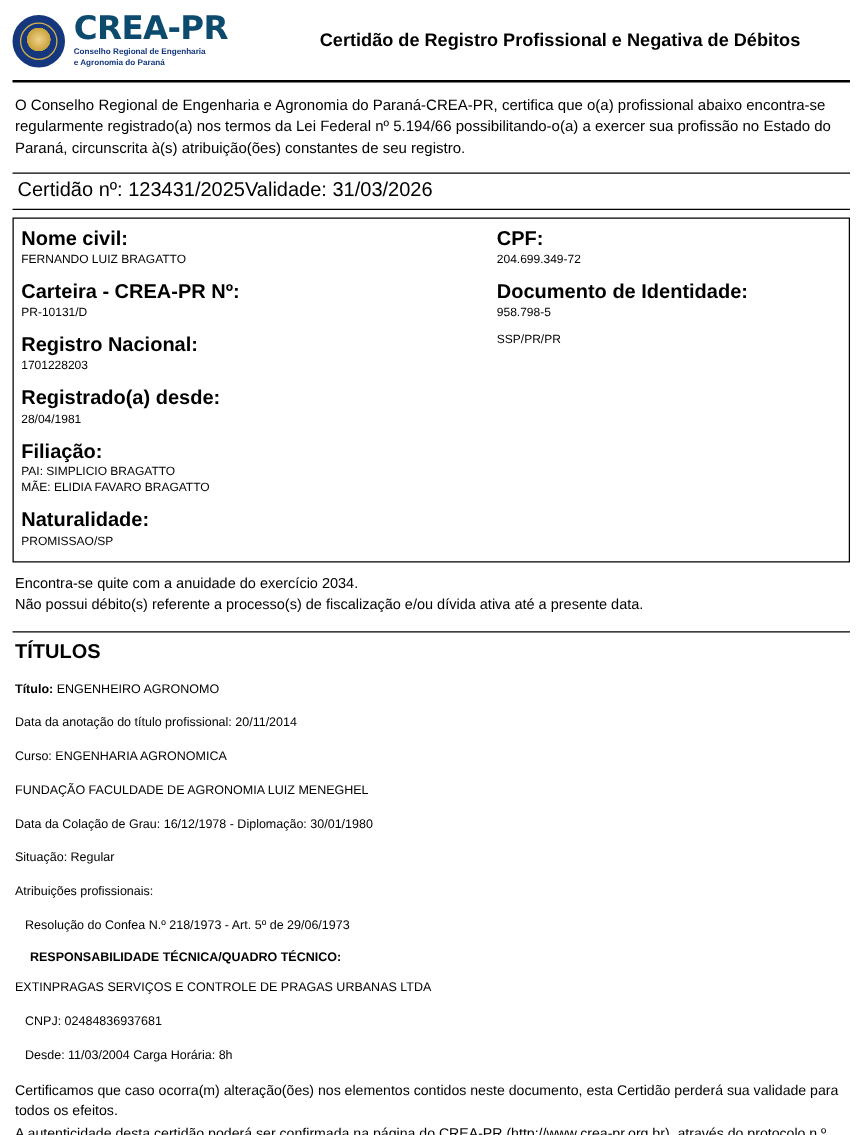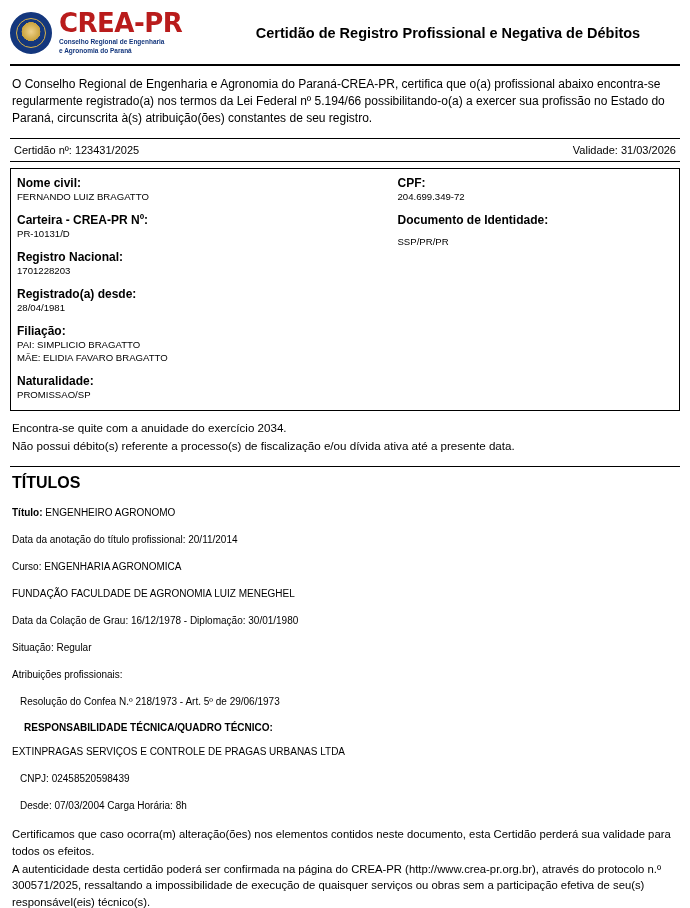--- a/index.html
+++ b/index.html
@@ -51,21 +51,21 @@
     border: 1px solid #d8b24a;
     background: radial-gradient(circle at 50% 45%, #f0d28a 0%, #c9a23c 45%, #14377d 46%, #14377d 100%);
   }
   .crea-text {
     line-height: 1;
   }
   .crea-title {
     font-size: 26px;
     font-weight: bold;
     letter-spacing: -0.5px;
-    color: #b91c1c;
+    color: #0c4a6e;
     font-family: "DejaVu Sans", sans-serif;
   }
   .crea-sub {
     font-size: 6.5px;
     font-weight: bold;
     color: #14377d;
     margin-top: 2px;
     line-height: 1.35;
   }
   .doc-title {
@@ -81,38 +81,38 @@
     font-size: 12px;
     line-height: 1.45;
     margin: 0 0 10px 2px;
   }
 
   
   .cert-row {
     border-top: 1px solid #000;
     border-bottom: 1px solid #000;
     display: flex;
-    justify-content: space-between;
+    justify-content: flex-start;
     padding: 5px 4px;
-    font-size: 11px;
+    font-size: 16px;
     margin-bottom: 6px;
   }
 
   
   .databox {
     border: 1px solid #000;
     padding: 6px 6px 8px 6px;
     display: flex;
     margin-bottom: 8px;
   }
   .col-left { width: 58%; }
   .col-right { width: 42%; }
   .field { margin-bottom: 8px; }
   .field:last-child { margin-bottom: 0; }
-  .flabel { font-weight: bold; font-size: 12px; line-height: 1.35; }
+  .flabel { font-weight: bold; font-size: 16px; line-height: 1.35; }
   .fvalue { font-size: 9.6px; line-height: 1.35; }
 
   
   .statement {
     font-size: 11.6px;
     line-height: 1.5;
     margin: 0 0 12px 2px;
   }
 
   
@@ -220,20 +220,21 @@
     </div>
     <div class="col-right">
 
       <div class="field">
         <div class="flabel">CPF:</div>
         <div class="fvalue">204.699.349-72</div>
       </div>
 
       <div class="field">
         <div class="flabel">Documento de Identidade:</div>
+        <div class="fvalue">958.798-5</div>
       </div>
 
       <div class="field">
         <div class="fvalue">SSP/PR/PR</div>
       </div>
 
     </div>
   </div>
 
   <div class="statement">
@@ -252,22 +253,22 @@
   <div class="t-line">Data da anotação do título profissional: 20/11/2014</div>
   <div class="t-line">Curso: ENGENHARIA AGRONOMICA</div>
   <div class="t-line">FUNDAÇÃO FACULDADE DE AGRONOMIA LUIZ MENEGHEL</div>
   <div class="t-line">Data da Colação de Grau: 16/12/1978 - Diplomação: 30/01/1980</div>
   <div class="t-line">Situação: Regular</div>
   <div class="t-line">Atribuições profissionais:</div>
   <div class="t-line t-indent">Resolução do Confea N.º 218/1973 - Art. 5º de 29/06/1973</div>
 
   <div class="t-strong">RESPONSABILIDADE TÉCNICA/QUADRO TÉCNICO:</div>
   <div class="t-line">EXTINPRAGAS SERVIÇOS E CONTROLE DE PRAGAS URBANAS LTDA</div>
-  <div class="t-line t-indent">CNPJ: 02458520598439</div>
-  <div class="t-line t-indent">Desde: 07/03/2004 Carga Horária: 8h</div>
+  <div class="t-line t-indent">CNPJ: 02484836937681</div>
+  <div class="t-line t-indent">Desde: 11/03/2004 Carga Horária: 8h</div>
 
 
   <div class="foot-block">
     <p class="foot-p">Certificamos que caso ocorra(m) alteração(ões) nos elementos contidos neste documento, esta Certidão perderá sua validade para todos os efeitos.</p>
     <p class="foot-p">A autenticidade desta certidão poderá ser confirmada na página do CREA-PR (http://www.crea-pr.org.br), através do protocolo n.º 300571/2025, ressaltando a impossibilidade de execução de quaisquer serviços ou obras sem a participação efetiva de seu(s) responsável(eis) técnico(s).</p>
 
   </div>
 
 </div>
 

